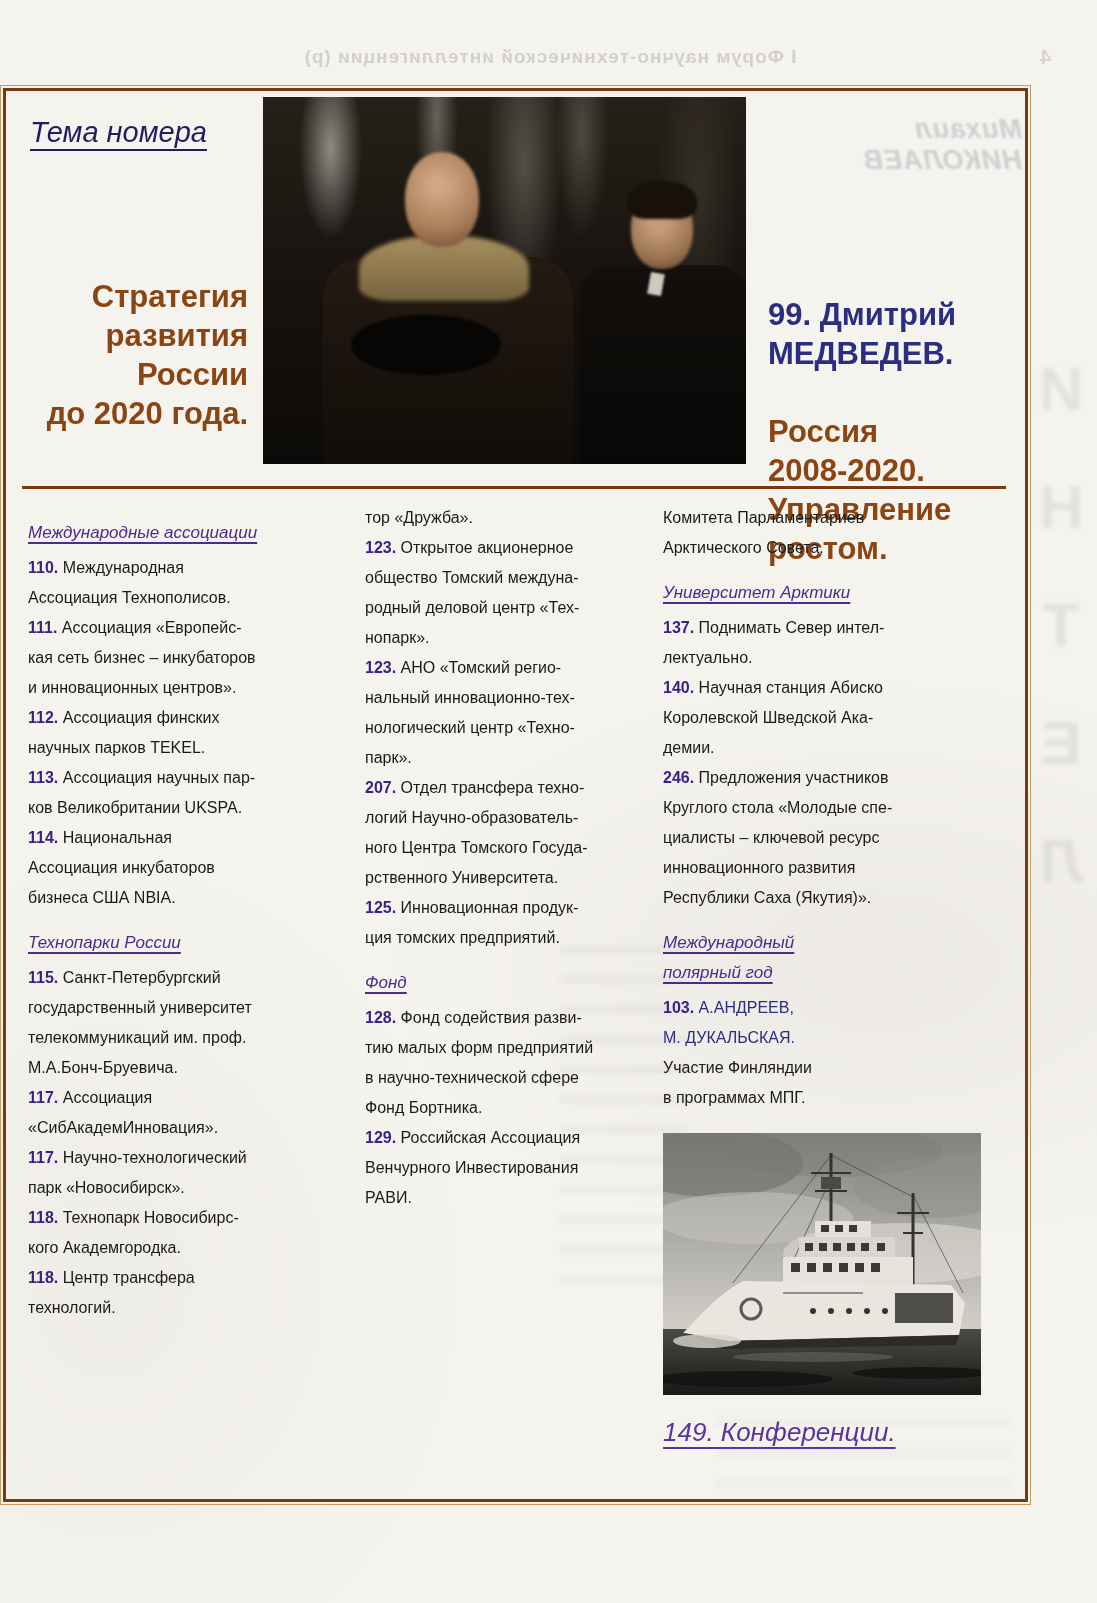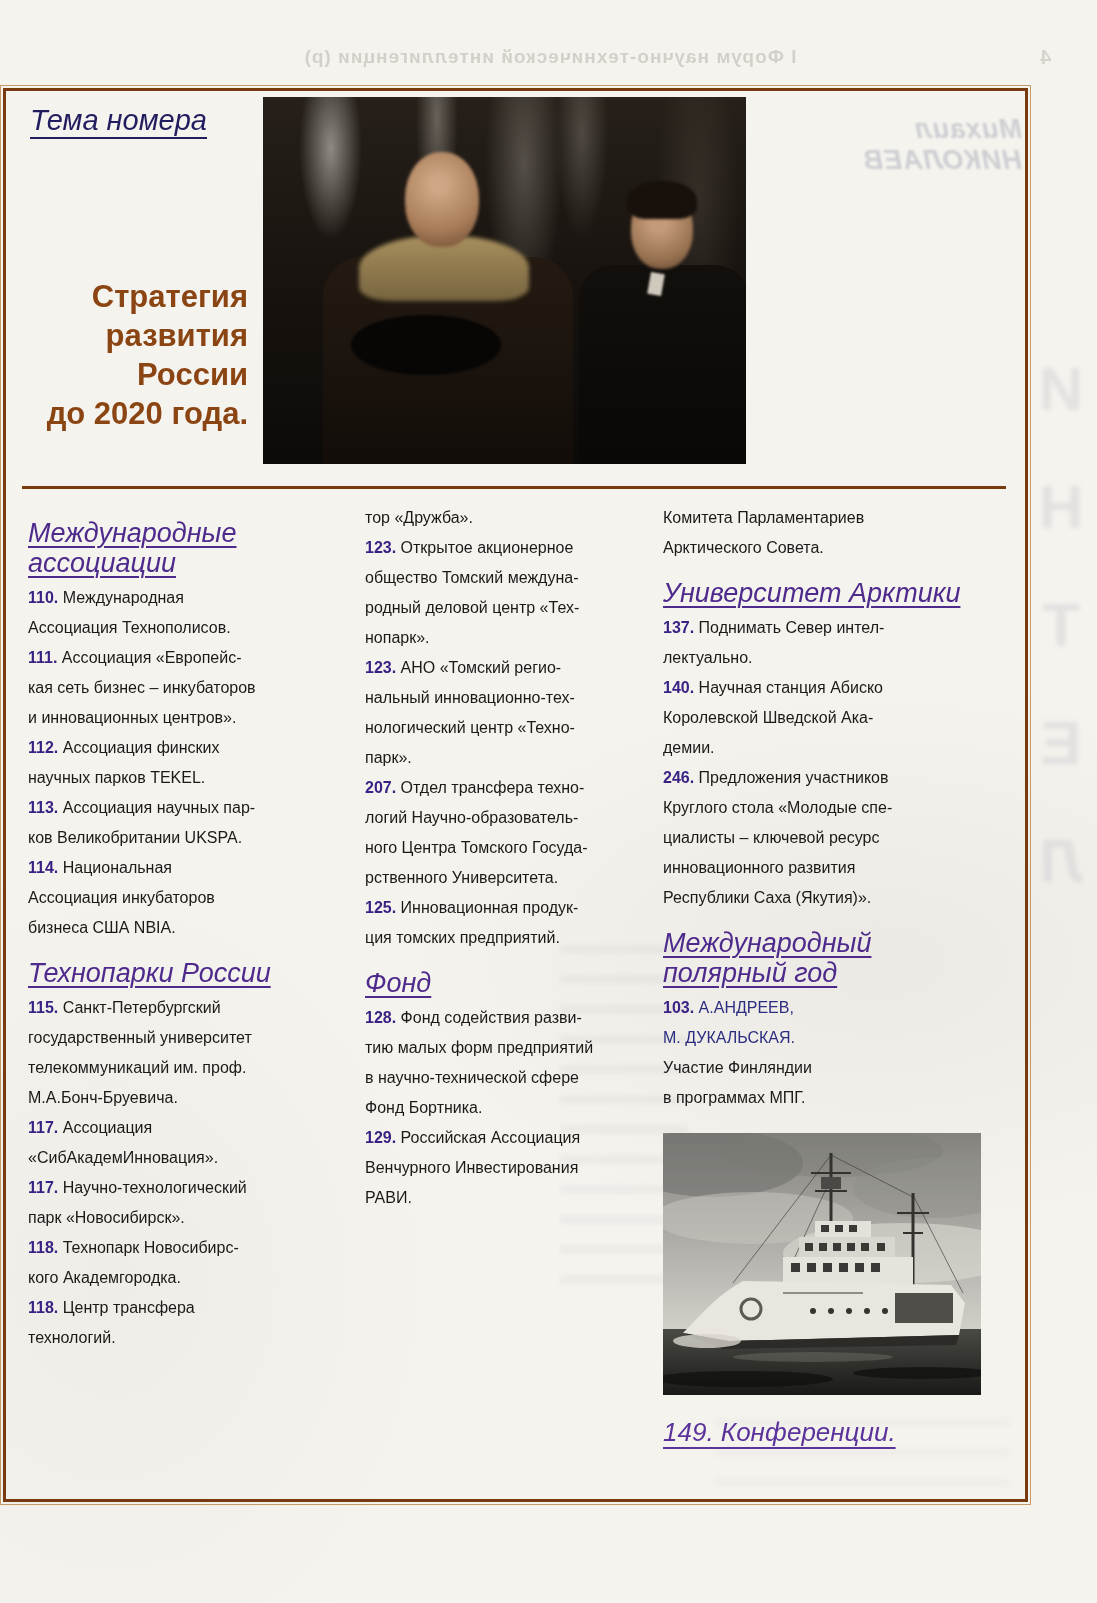--- a/index.html
+++ b/index.html
@@ -19,21 +19,21 @@
                  text-align:center;color:#c9c7cc;opacity:.4;filter:blur(2px);white-space:pre-line;}
   .smudge{position:absolute;pointer-events:none;opacity:.45;filter:blur(2px);
           background:repeating-linear-gradient(180deg, rgba(125,125,140,.14) 0 9px, transparent 9px 30px);}
   .smudge.a{left:560px;top:945px;width:128px;height:360px;}
   .smudge.b{left:715px;top:1418px;width:295px;height:90px;opacity:.3;}
   
   .frame{position:absolute;left:3px;top:88px;width:1019px;height:1408px;
          border:3px solid var(--c-frame,#7a3a10);outline:1px solid #c59a66;outline-offset:2px;}
   .rule{position:absolute;left:22px;top:486px;width:984px;height:3px;background:var(--c-frame,#7a3a10);}
   
-  .theme-label{position:absolute;left:30px;top:104px;font-size:29px;font-style:italic;
+  .theme-label{position:absolute;left:30px;top:116px;font-size:29px;font-style:italic;
       color:var(--c-theme,#211d5e);text-decoration:underline;text-decoration-thickness:2px;text-underline-offset:7px;}
   .feature-photo{position:absolute;left:263px;top:97px;width:483px;height:367px;overflow:hidden;
       background:
         radial-gradient(ellipse 45px 130px at 14% 14%, rgba(232,230,222,.55), transparent 70%),
         radial-gradient(ellipse 30px 160px at 36% 6%, rgba(212,207,197,.38), transparent 70%),
         radial-gradient(ellipse 55px 210px at 54% 18%, rgba(192,187,177,.32), transparent 70%),
         radial-gradient(ellipse 38px 150px at 66% 10%, rgba(202,197,187,.26), transparent 70%),
         radial-gradient(ellipse 60px 230px at 90% 28%, rgba(130,120,108,.22), transparent 70%),
         linear-gradient(180deg,#262019 0%,#17120e 55%,#0c0a08 100%);}
   .head{position:absolute;border-radius:48% 48% 46% 46%;filter:blur(1.5px);}
@@ -60,21 +60,21 @@
   .feat-heading{color:var(--c-feature_blue,#2b2d80);}
   .feat-sub{color:var(--c-feature_brown,#8a4513);}
   
   .col{position:absolute;top:503px;}
   .col.c0{left:28px;width:312px;}
   .col.c1{left:365px;width:312px;}
   .col.c2{left:663px;width:318px;}
   .entry{font-size:16px;line-height:30px;white-space:pre-line;color:#1b1a19;}
   .entry .num{font-weight:bold;color:var(--c-number,#3a2284);}
   .entry .names{font-weight:normal;color:var(--c-feature_blue,#2b2d80);}
-  .sec-header{font-size:27px;line-height:30px;font-style:italic;color:var(--c-section_header,#4d2a8c);
+  .sec-header{font-size:17px;line-height:30px;font-style:italic;color:var(--c-section_header,#4d2a8c);
       text-decoration:underline;text-decoration-thickness:2px;text-underline-offset:4px;
       margin:15px 0 5px;white-space:pre-line;}
   .col > :first-child{margin-top:0;}
   .ship-photo{margin-top:20px;width:318px;height:262px;position:relative;}
   .caption{font-size:26px;line-height:30px;font-style:italic;color:var(--c-caption,#5b339b);
       text-decoration:underline;text-decoration-thickness:2px;text-underline-offset:6px;margin-top:22px;}
 </style>
 </head>
 <body>
 
@@ -106,20 +106,28 @@
     <div class="m-hair"></div>
   </div>
 
   <div class="feat feat-left">
     <div class="feat-sub">Стратегия
 развития
 России
 до 2020 года.</div>
   </div>
 
+  <div class="feat feat-right">
+    <div class="feat-heading">99. Дмитрий
+МЕДВЕДЕВ.</div>
+    <div class="feat-sub">Россия
+2008-2020.
+Управление
+ростом.</div>
+  </div>
 
   <div class="rule"></div>
 
   <div class="col c0">
       <div>
         <div class="sec-header">Международные ассоциации</div>
         <div class="entry"><span class="num">110. </span>Международная
 Ассоциация Технополисов.</div>
         <div class="entry"><span class="num">111. </span>Ассоциация «Европейс-
 кая сеть бизнес – инкубаторов

